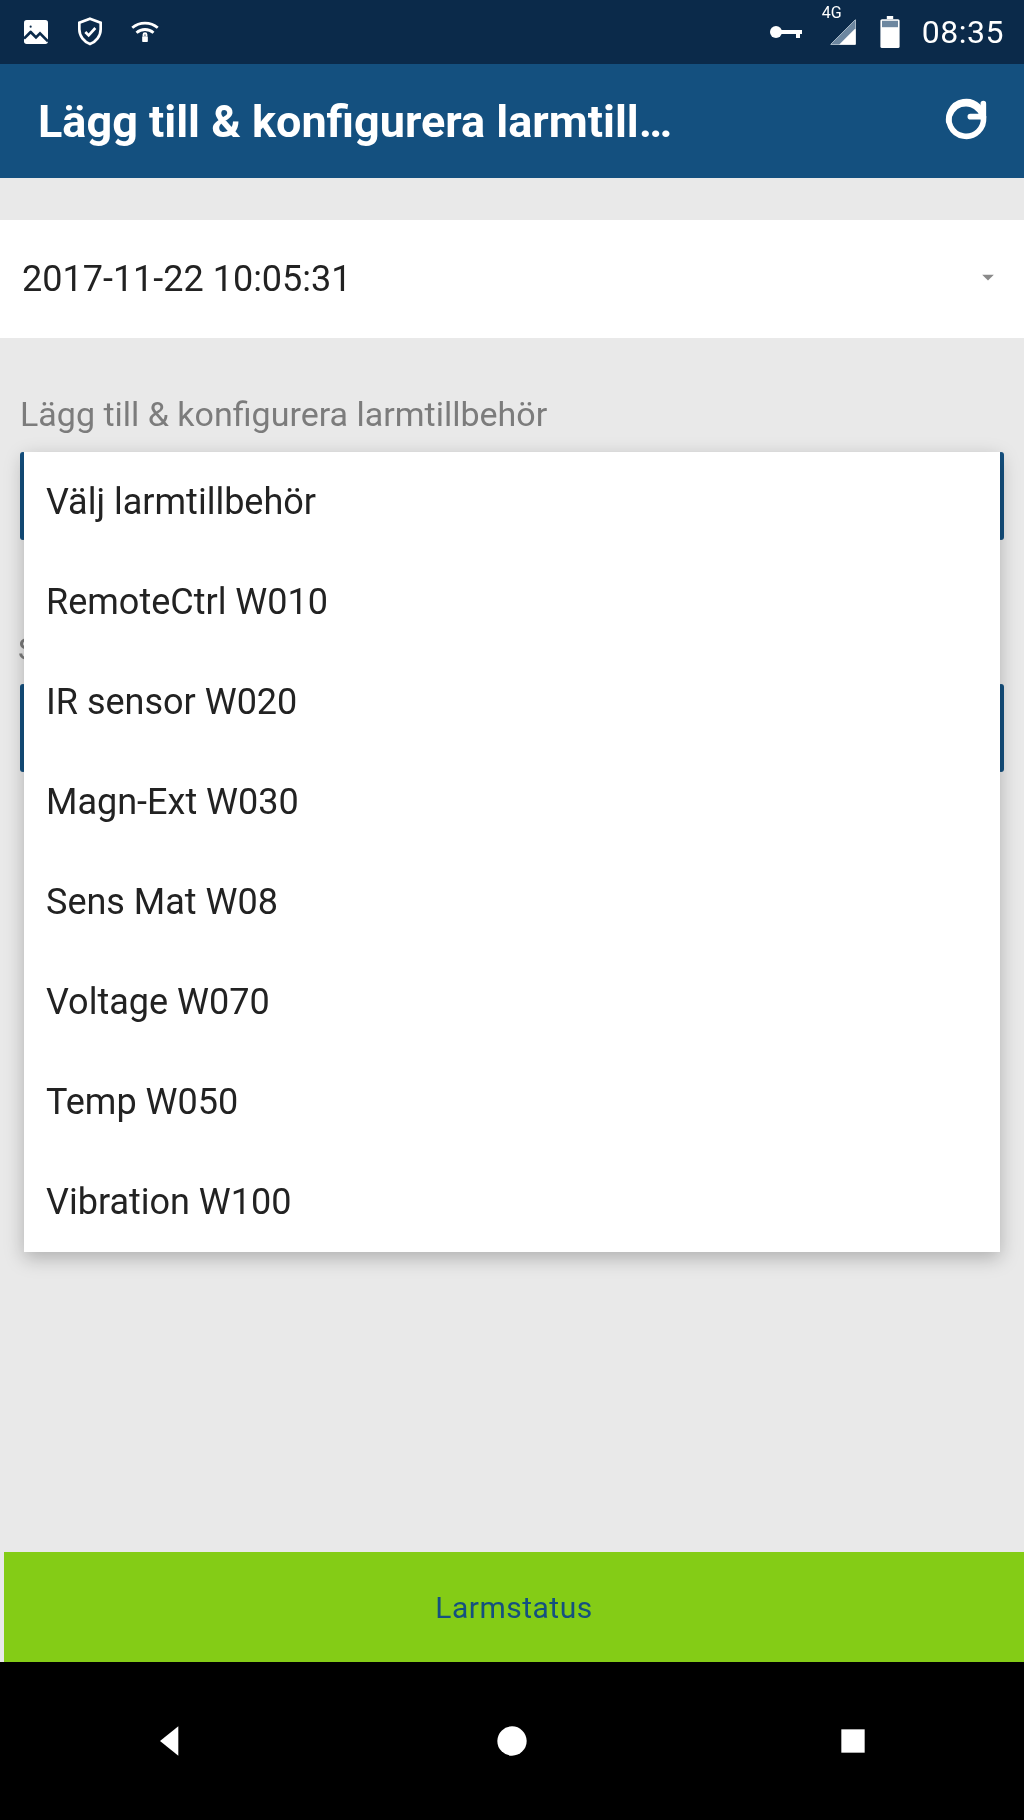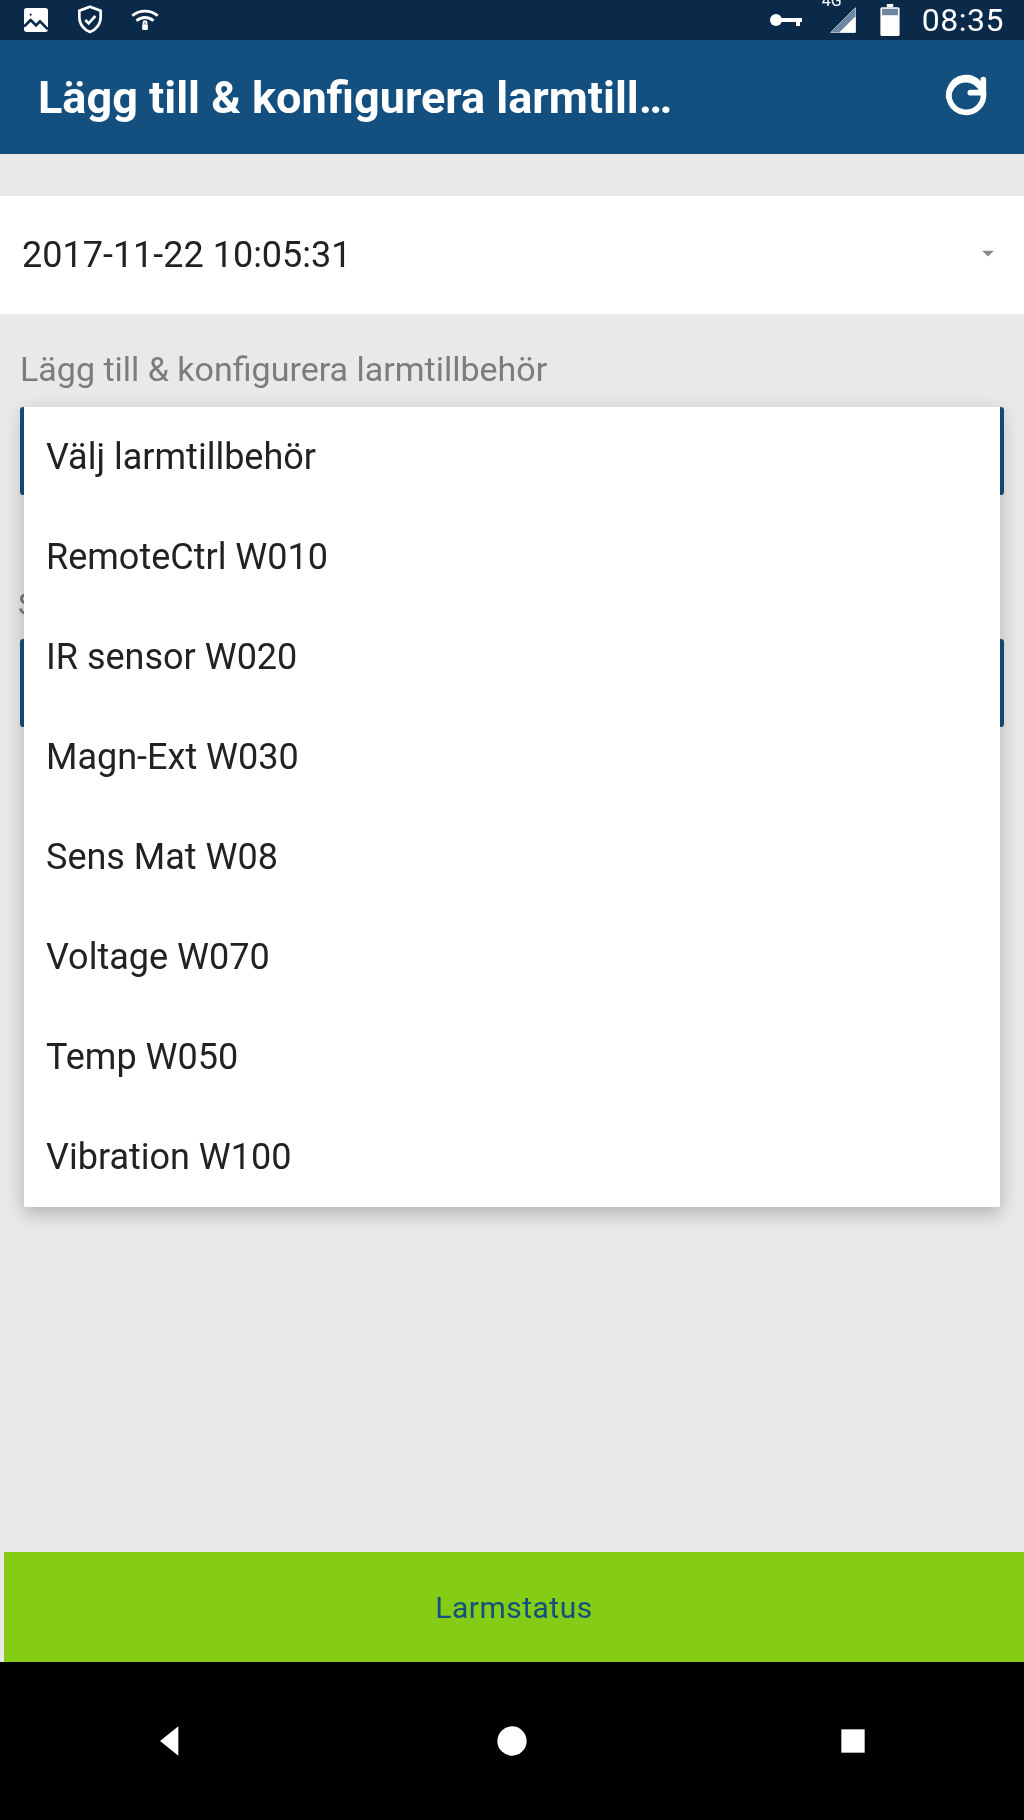--- a/index.html
+++ b/index.html
@@ -9,21 +9,21 @@
     width: 1024px;
     height: 1820px;
     background: #e9e9e9;
     position: relative;
     display: flex;
     flex-direction: column;
   }
 
   
   .status-bar {
-    height: 40px;
+    height: 64px;
     background: #0b2a4a;
     display: flex;
     align-items: center;
     justify-content: space-between;
     padding: 0 20px;
     color: #fff;
   }
   .status-left, .status-right { display: flex; align-items: center; gap: 22px; }
   .status-right .time { font-size: 32px; font-weight: 400; letter-spacing: 0.5px; }
   .ic { display: inline-flex; align-items: center; justify-content: center; }
@@ -57,21 +57,21 @@
     background: #fff;
     display: flex;
     align-items: center;
     padding: 0 22px;
     justify-content: space-between;
   }
   .date-row .label { font-size: 36px; color: #222; }
   .date-row .caret { color: #7f7f7f; }
 
   .section-label {
-    padding: 35px 20px 18px 20px;
+    padding: 56px 20px 18px 20px;
     color: #7c7c7c;
     font-size: 34px;
   }
 
   .select-strip {
     position: relative;
     margin: 0 20px;
   }
   .select-edge {
     position: absolute;

